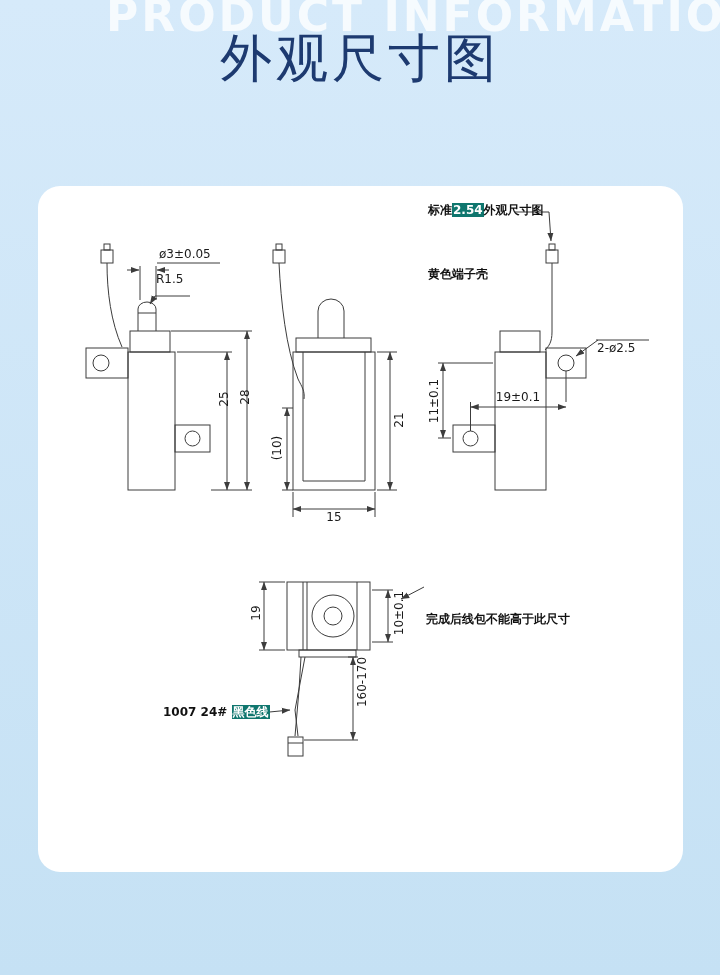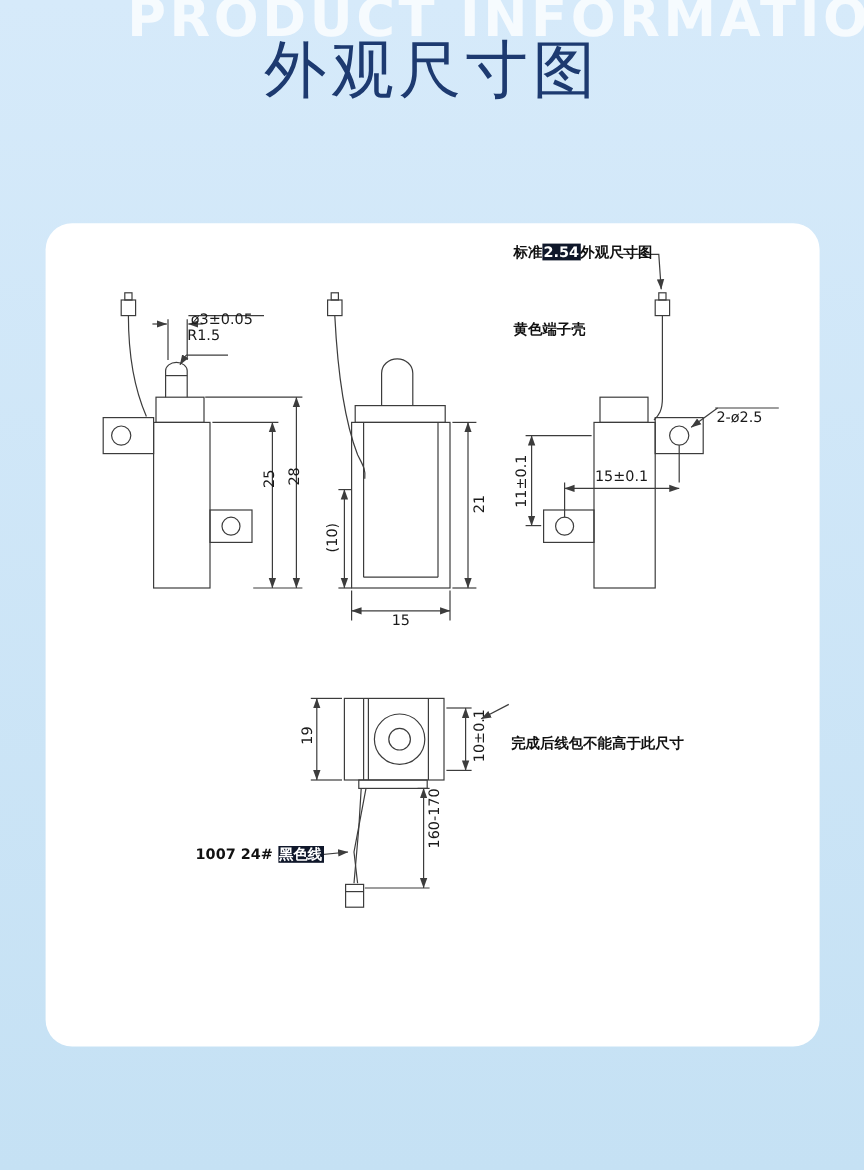--- a/index.html
+++ b/index.html
@@ -24,21 +24,21 @@
     background:#ffffff; border-radius:22px;
   }
   svg.drawing { position:absolute; left:0; top:0; }
   .lbl {
     position:absolute; font-size:12px; color:#1a1a1a;
     white-space:nowrap; line-height:14px;
   }
   .lbl.rot { transform:rotate(-90deg); text-align:center; }
   .lbl.ctr { text-align:center; }
   .note { font-weight:bold; font-size:12px; color:#111; }
-  .hl { background:#0f172a; color:#ffffff; padding:0 1px; }
+  .hl { background:#0f766e; color:#ffffff; padding:0 1px; }
 </style>
 </head>
 <body>
 
 <div class="watermark">PRODUCT INFORMATION</div>
 <div class="title">外观尺寸图</div>
 
 <div class="card"></div>
 
 <svg class="drawing" width="720" height="975" viewBox="0 0 720 975">
@@ -158,29 +158,29 @@
       <line x1="353" y1="657" x2="353" y2="740" marker-start="url(#arr)" marker-end="url(#arr)"></line>
 
       <rect x="288" y="737" width="15" height="19"></rect>
       <line x1="288" y1="743" x2="303" y2="743"></line>
 
       <line x1="249" y1="714" x2="290" y2="710" marker-end="url(#arr)"></line>
     </g>
   </g>
 </svg>
 
-<div class="lbl" style="left:159px; top:247px;margin-top:12px;">ø3±0.05</div>
+<div class="lbl" style="left:159px; top:247px;">ø3±0.05</div>
 <div class="lbl" style="left:156px; top:272px;">R1.5</div>
 <div class="lbl rot" style="left:212px; top:392px; width:24px;">25</div>
 <div class="lbl rot" style="left:233px; top:390px; width:24px;">28</div>
 <div class="lbl rot" style="left:260px; top:441px; width:34px;">(10)</div>
 <div class="lbl rot" style="left:389px; top:413px; width:20px;">21</div>
 <div class="lbl ctr" style="left:320px; top:510px; width:28px;">15</div>
 <div class="lbl" style="left:597px; top:341px;">2-ø2.5</div>
-<div class="lbl ctr" style="left:493px; top:390px; width:50px;">15±0.1</div>
+<div class="lbl ctr" style="left:493px; top:390px; width:50px;">19±0.1</div>
 <div class="lbl rot" style="left:411px; top:394px; width:46px;">11±0.1</div>
 <div class="lbl rot" style="left:246px; top:606px; width:20px;">19</div>
 <div class="lbl rot" style="left:376px; top:606px; width:46px;">10±0.1</div>
 <div class="lbl rot" style="left:336px; top:675px; width:52px;">160-170</div>
 
 <div class="lbl note" style="left:428px; top:203px;"><span>标准</span><span class="hl">2.54</span><span>外观尺寸图</span></div>
 <div class="lbl note" style="left:428px; top:219px;margin-top:48px;">黄色端子壳</div>
 <div class="lbl note" style="left:426px; top:612px;">完成后线包不能高于此尺寸</div>
 <div class="lbl note" style="left:163px; top:705px;"><span>1007 24# </span><span class="hl">黑色线</span></div>
 

